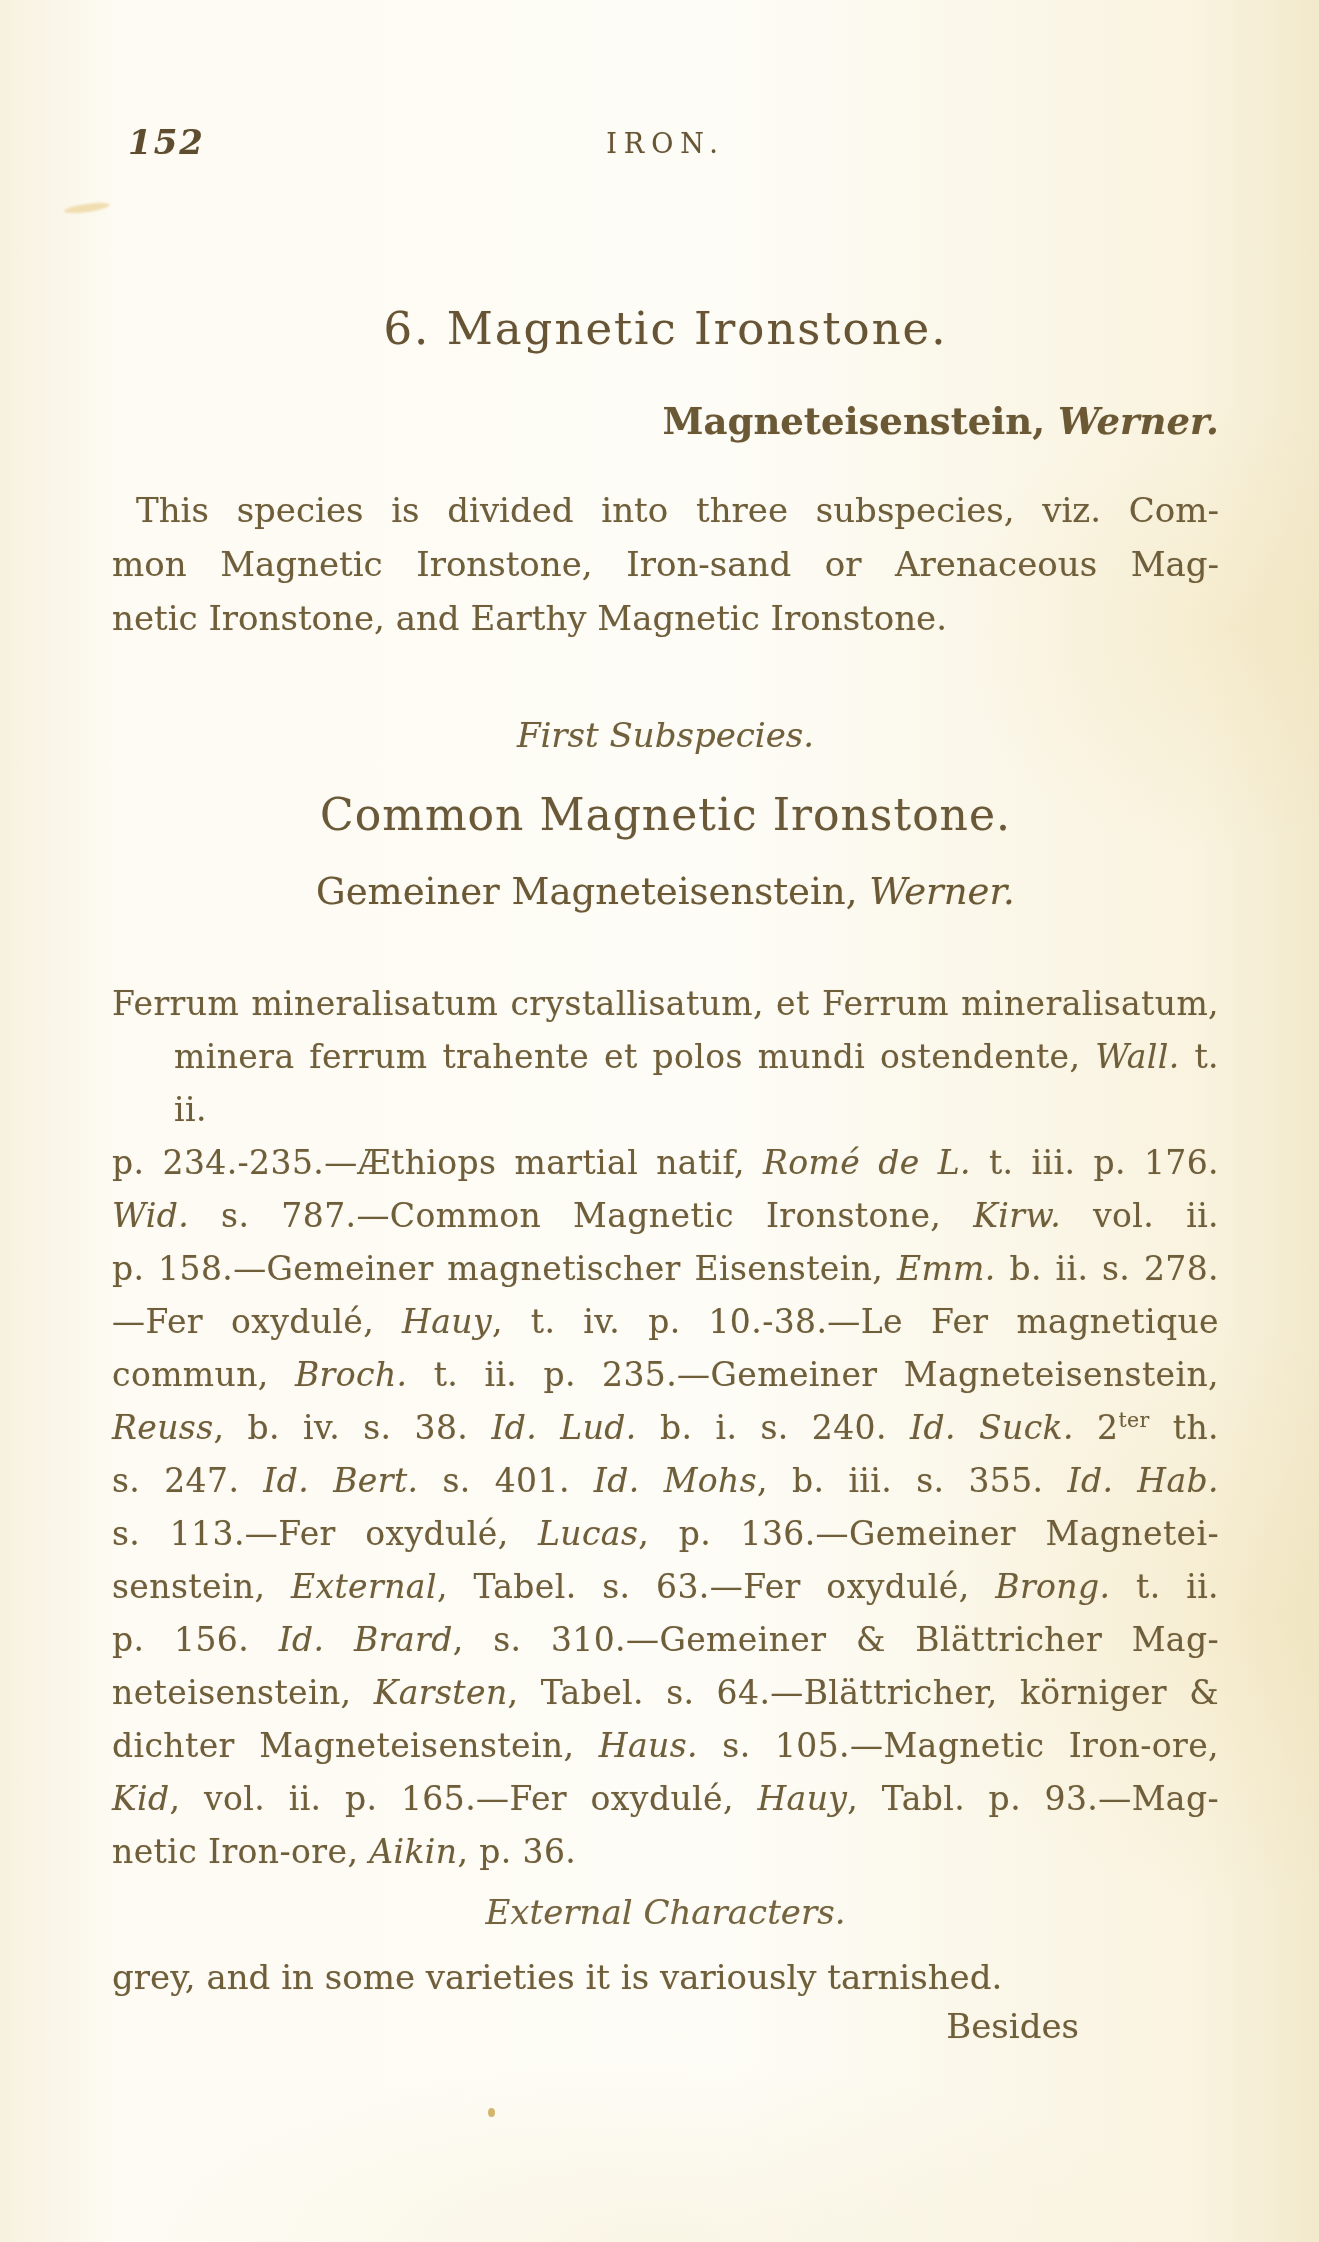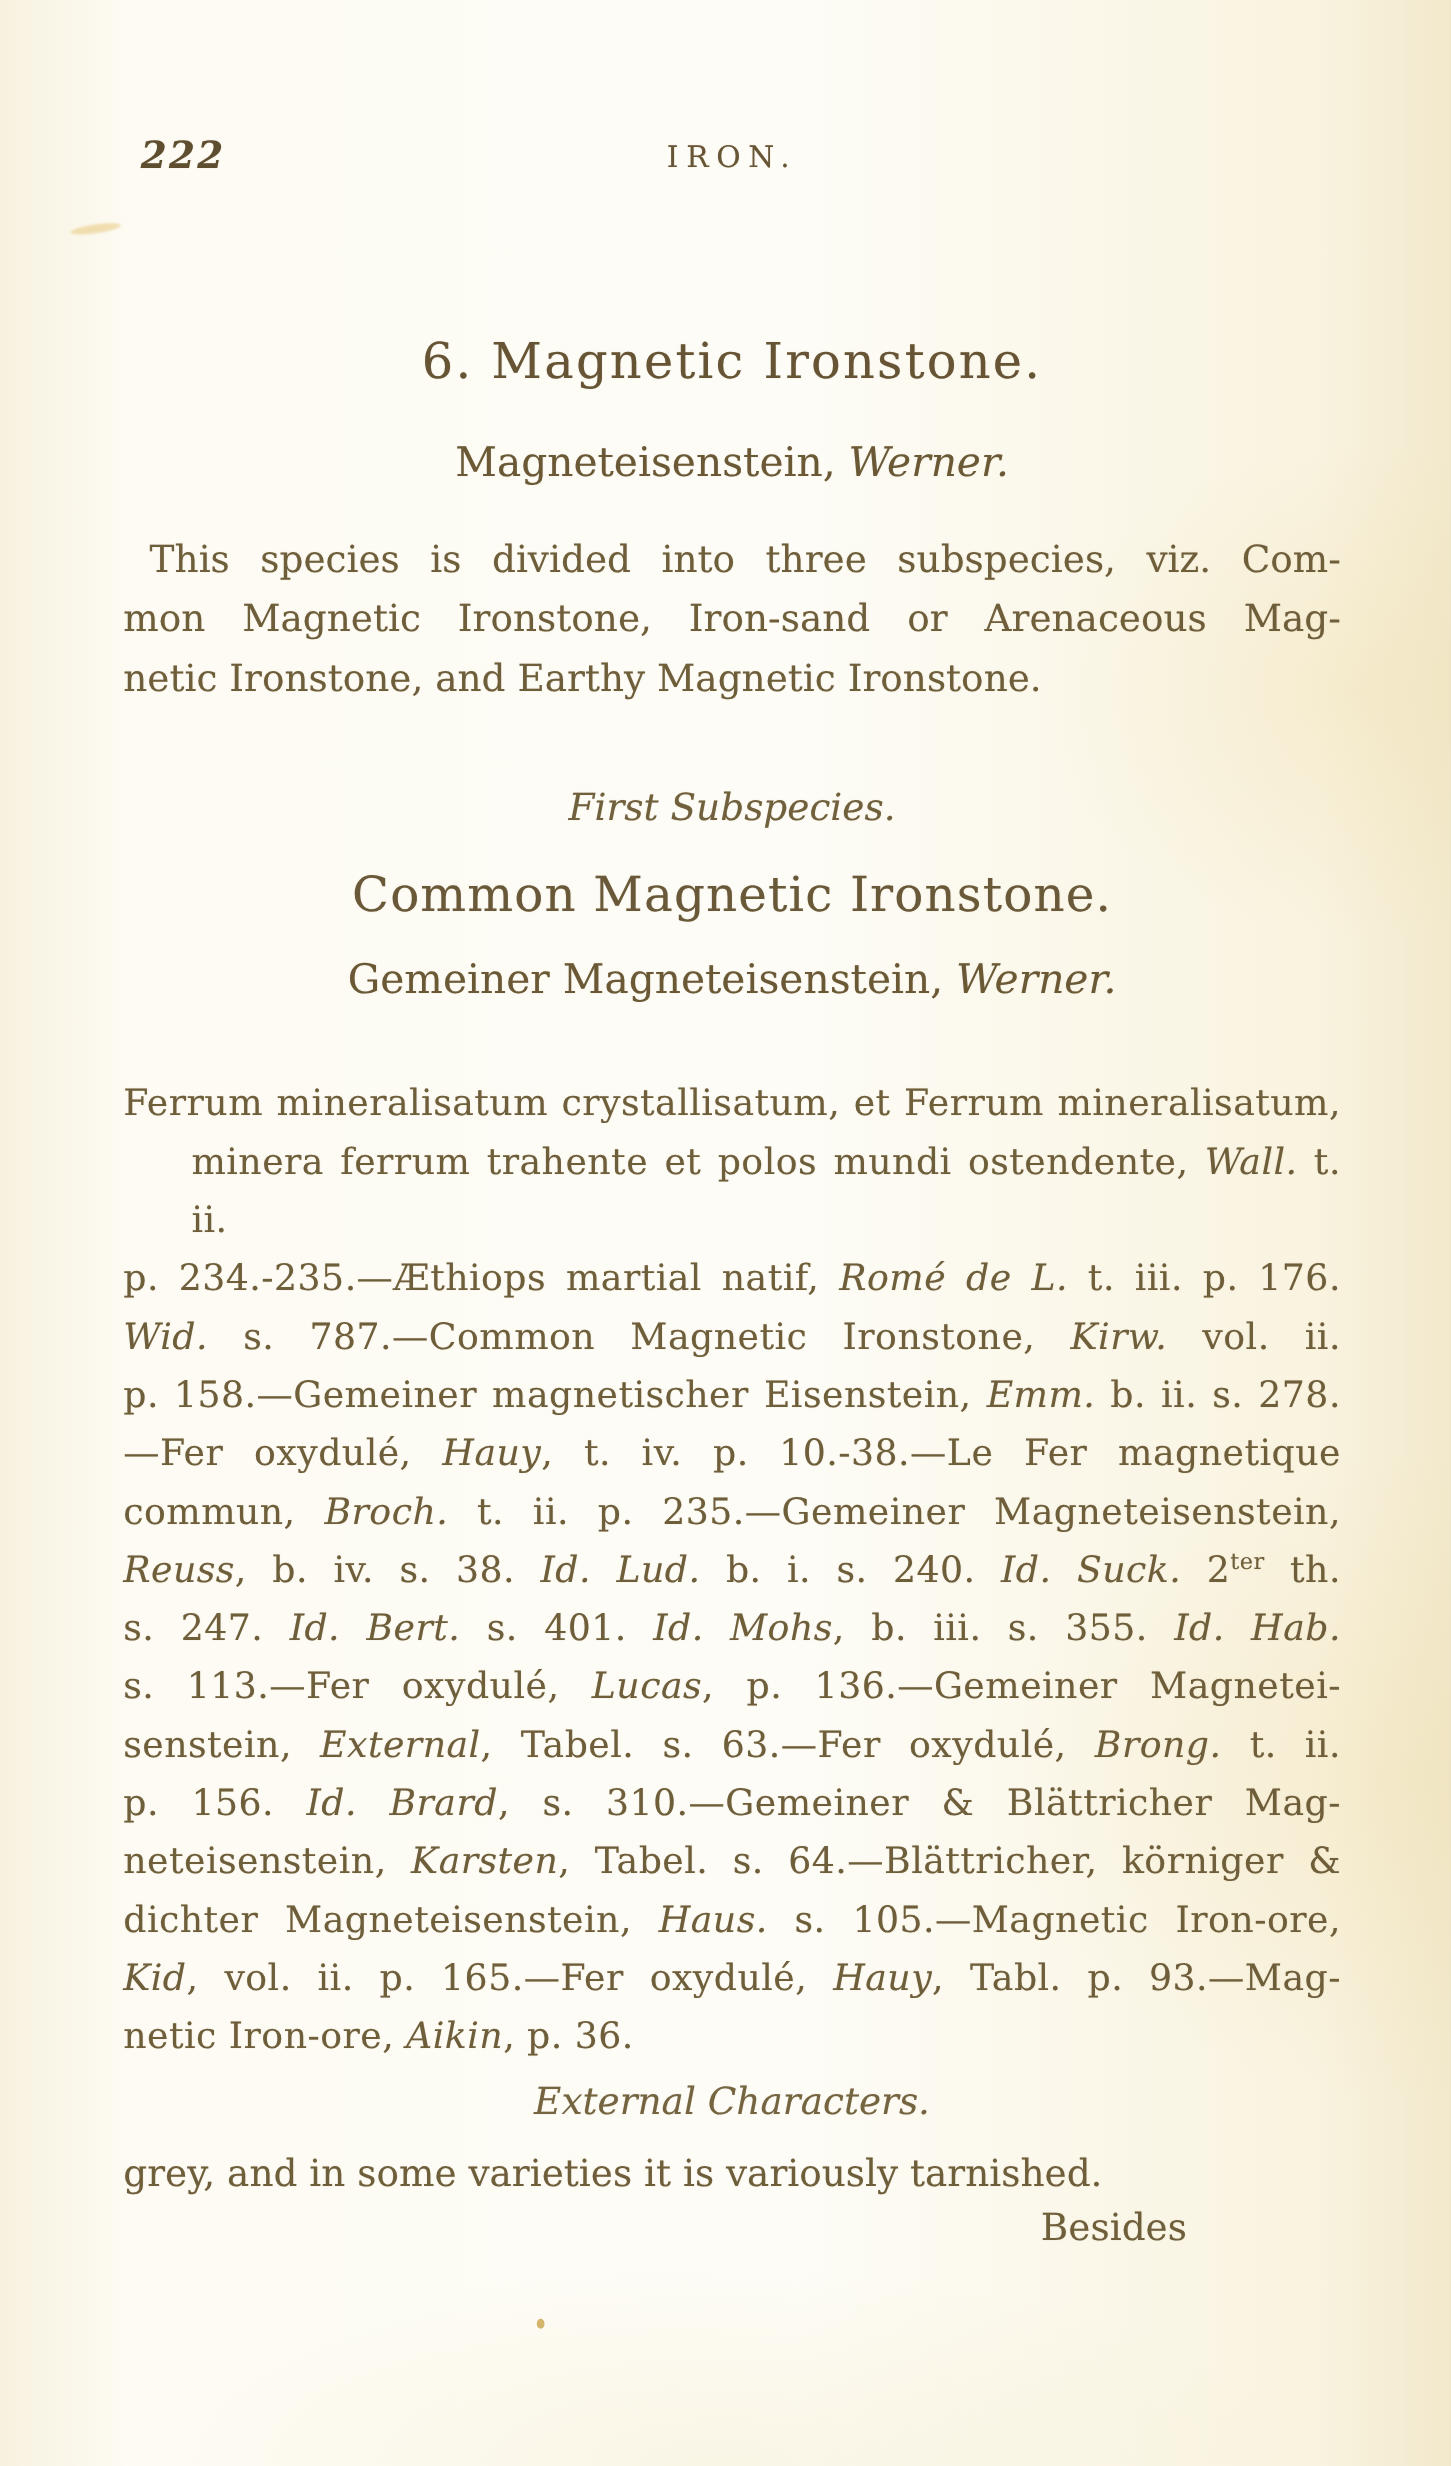--- a/index.html
+++ b/index.html
@@ -50,23 +50,24 @@
   }
   .sect-title {
     margin-top: 128px;
     text-align: center;
     font-size: 45px;
     letter-spacing: 2px;
     color: #665434;
   }
   .sect-sub {
     margin-top: 44px;
-    text-align: center;
+    text-align: right;
     font-size: 37px;
     color: #6b5936;
+    font-weight: bold;
   }
   .intro { margin-top: 40px; font-size: 34px; }
   .intro .tline { line-height: 54px; }
   .subsp-head {
     margin-top: 70px;
     text-align: center;
     font-style: italic;
     font-size: 34px;
     color: #70603c;
   }
@@ -126,21 +127,21 @@
 </head>
 <body>
 
 <div class="page">
   <div class="stain"></div>
   <div class="speck"></div>
 
   <div class="content">
 
     <div class="pagehead">
-      <span class="pagenum">222</span>
+      <span class="pagenum">152</span>
       <span class="runhead">IRON.</span>
     </div>
 
     <div class="sect-title">6. Magnetic Ironstone.</div>
 
     <div class="sect-sub"><span>Magneteisenstein, </span><em>Werner.</em></div>
 
     <div class="intro">
         <div class="tline just" style="padding-left: 24px;"><span>This species is divided into three subspecies, viz. Com-</span></div>
         <div class="tline just"><span>mon Magnetic Ironstone, Iron-sand or Arenaceous Mag-</span></div>

